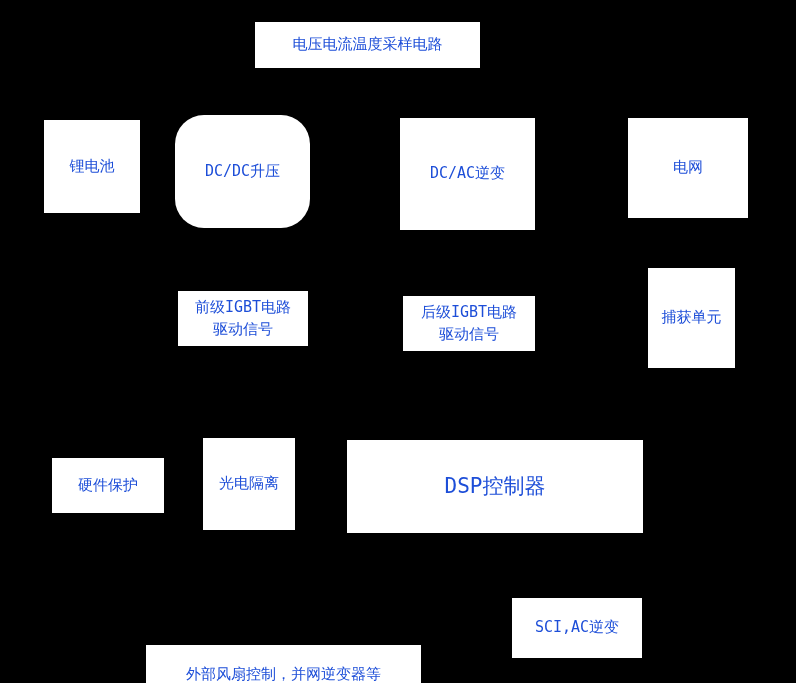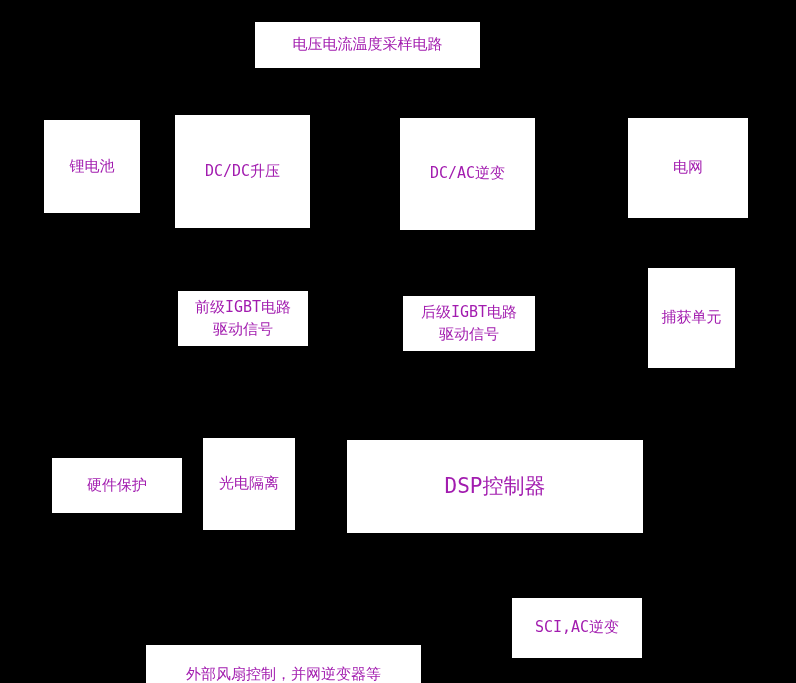--- a/index.html
+++ b/index.html
@@ -11,21 +11,21 @@
     position: relative;
     width: 796px;
     height: 683px;
     background: #000000;
     overflow: hidden;
     font-family: "DejaVu Sans Mono", "Liberation Mono", monospace;
   }
   .node {
     position: absolute;
     background: #ffffff;
-    color: #a21caf;
+    color: #1d4ed8;
     display: flex;
     flex-direction: column;
     align-items: center;
     justify-content: center;
     text-align: center;
     font-size: 15px;
     line-height: 1.45;
     box-sizing: border-box;
   }
   .node--dsp {
@@ -38,21 +38,21 @@
 <div class="canvas">
 
   <div class="node" style="left:255px; top:22px; width:225px; height:46px;">
     <span>电压电流温度采样电路</span>
   </div>
 
   <div class="node" style="left:44px; top:120px; width:96px; height:93px;">
     <span>锂电池</span>
   </div>
 
-  <div class="node" style="left:175px; top:115px; width:135px; height:113px;">
+  <div class="node" style="left:175px; top:115px; width:135px; height:113px;border-radius:29px;">
     <span>DC/DC升压</span>
   </div>
 
   <div class="node" style="left:400px; top:118px; width:135px; height:112px;">
     <span>DC/AC逆变</span>
   </div>
 
   <div class="node" style="left:628px; top:118px; width:120px; height:100px;">
     <span>电网</span>
   </div>
@@ -64,21 +64,21 @@
 
   <div class="node" style="left:403px; top:296px; width:132px; height:55px;">
     <span>后级IGBT电路</span>
     <span>驱动信号</span>
   </div>
 
   <div class="node" style="left:648px; top:268px; width:87px; height:100px;">
     <span>捕获单元</span>
   </div>
 
-  <div class="node" style="left:52px; top:458px; width:130px; height:55px;">
+  <div class="node" style="left:52px; top:458px; width:112px; height:55px;">
     <span>硬件保护</span>
   </div>
 
   <div class="node" style="left:203px; top:438px; width:92px; height:92px;">
     <span>光电隔离</span>
   </div>
 
   <div class="node node--dsp" style="left:347px; top:440px; width:296px; height:93px;">
     <span>DSP控制器</span>
   </div>

